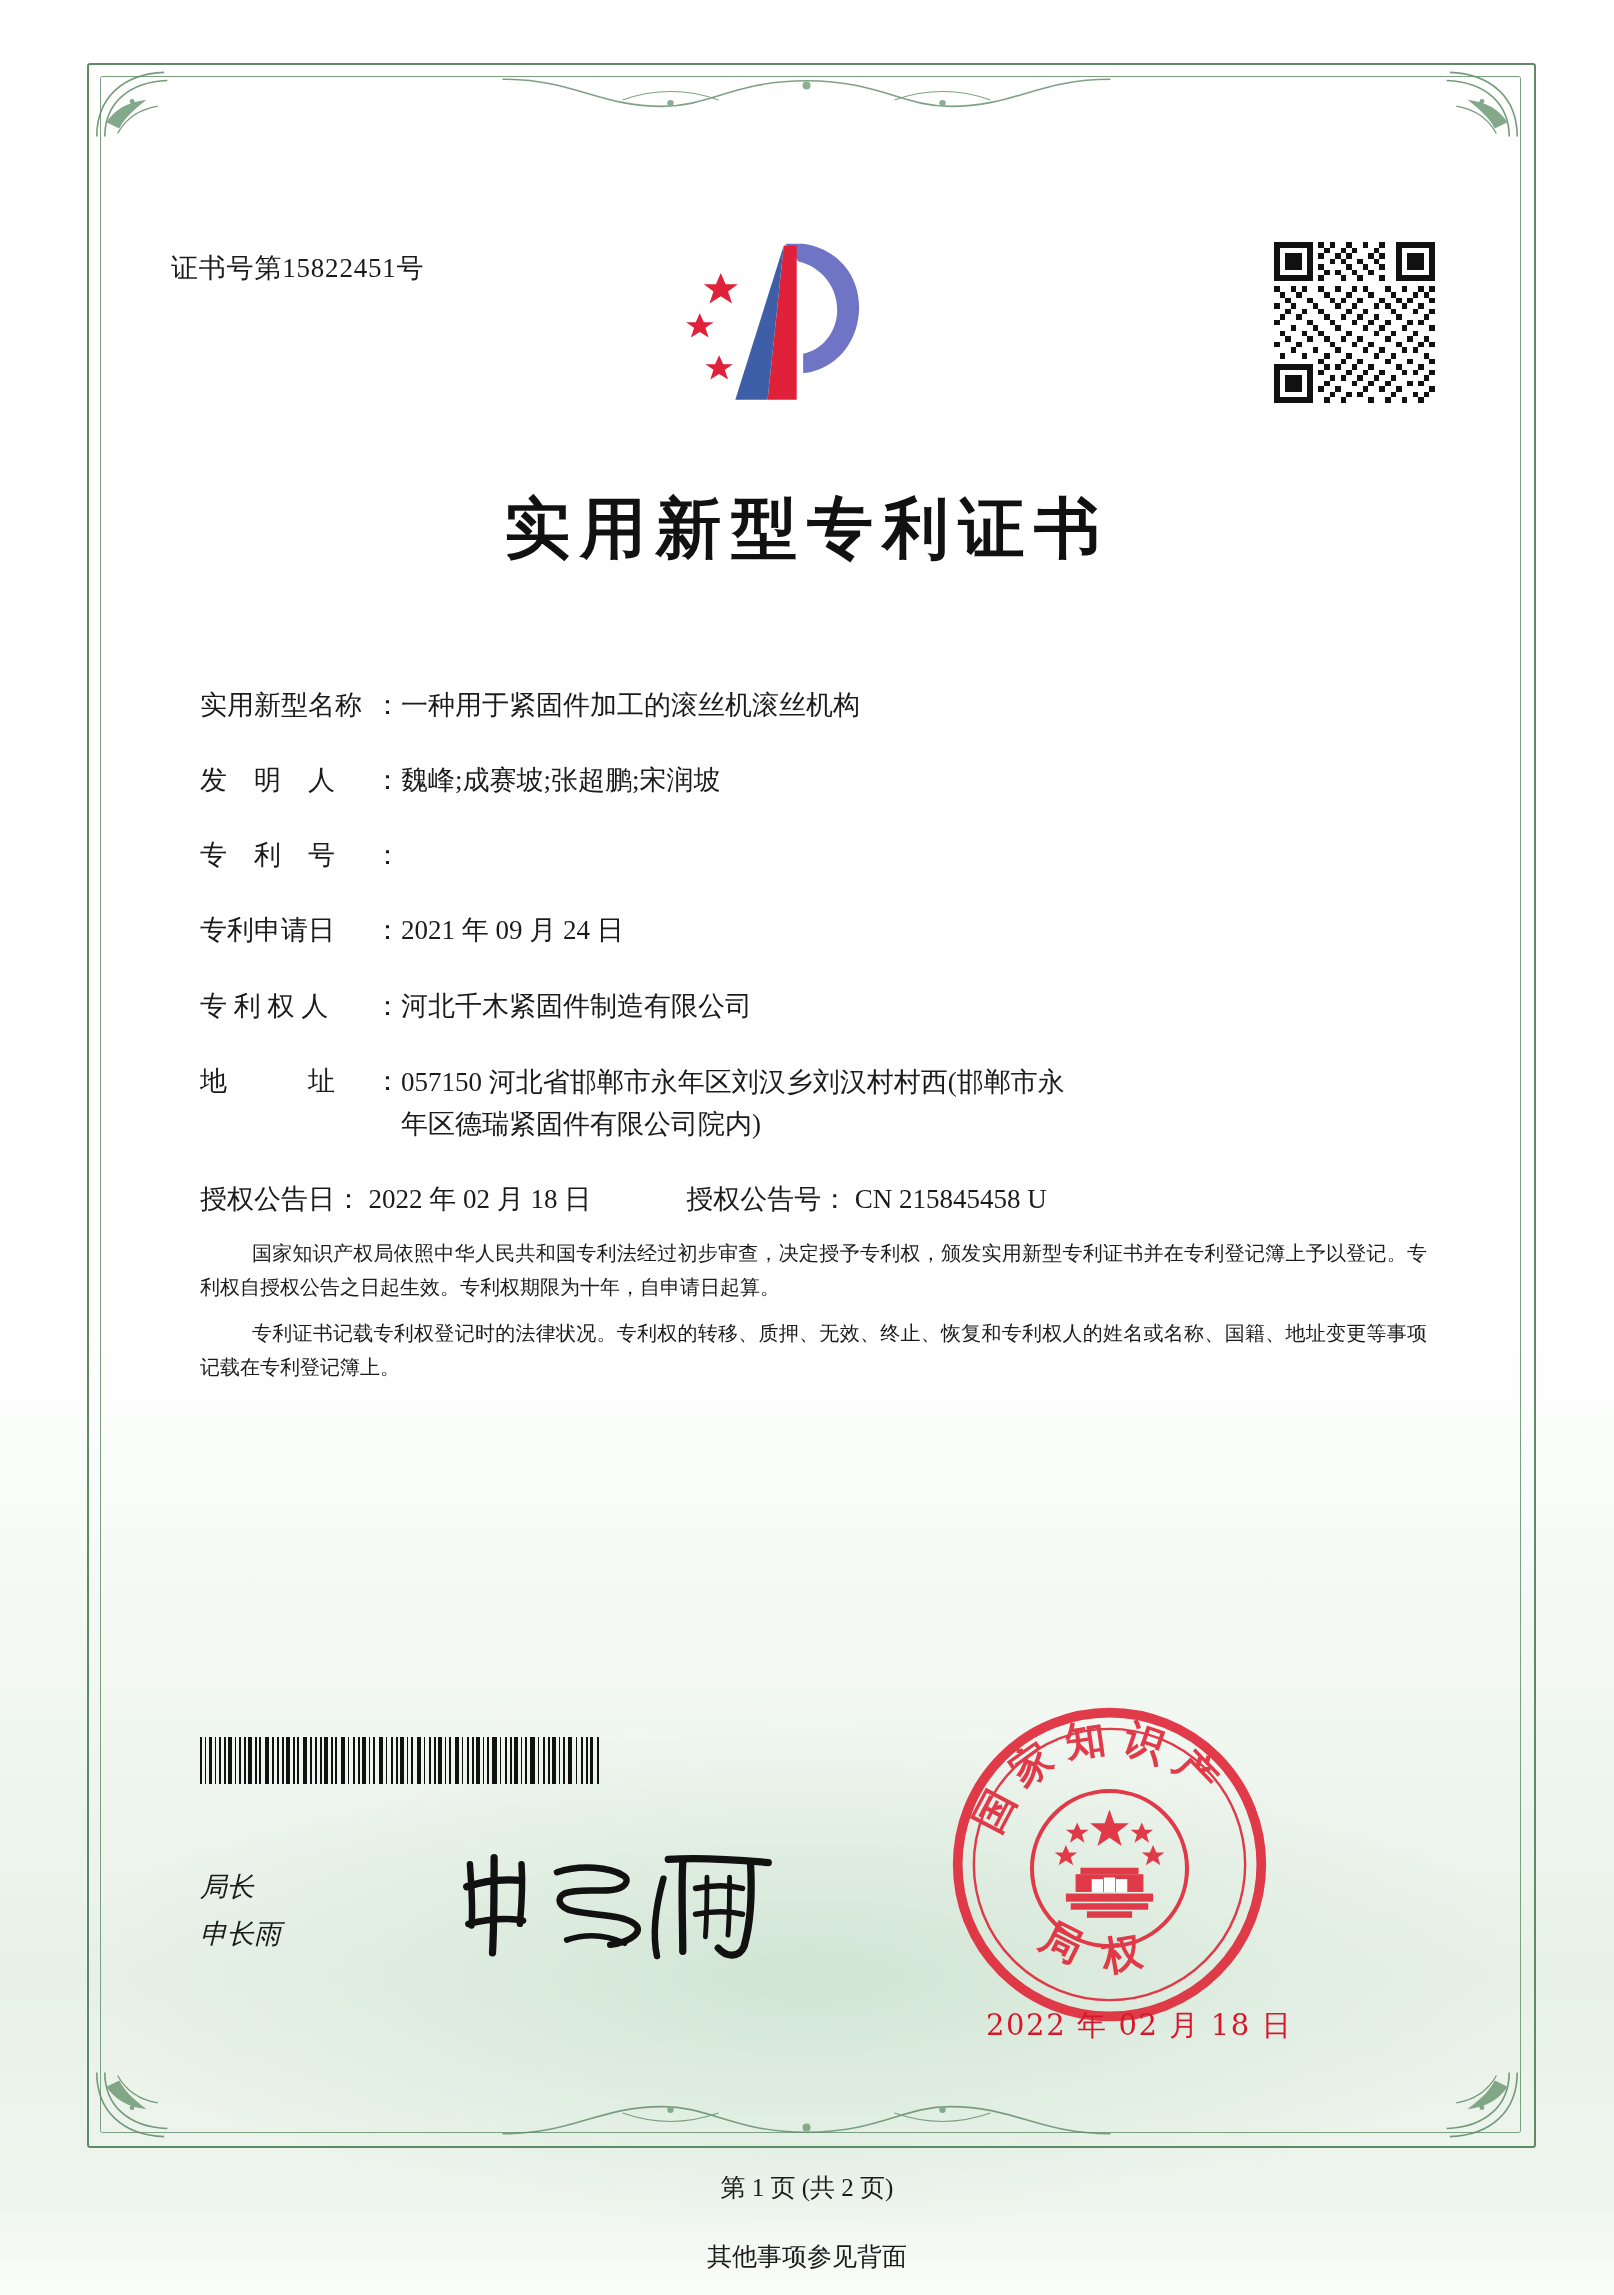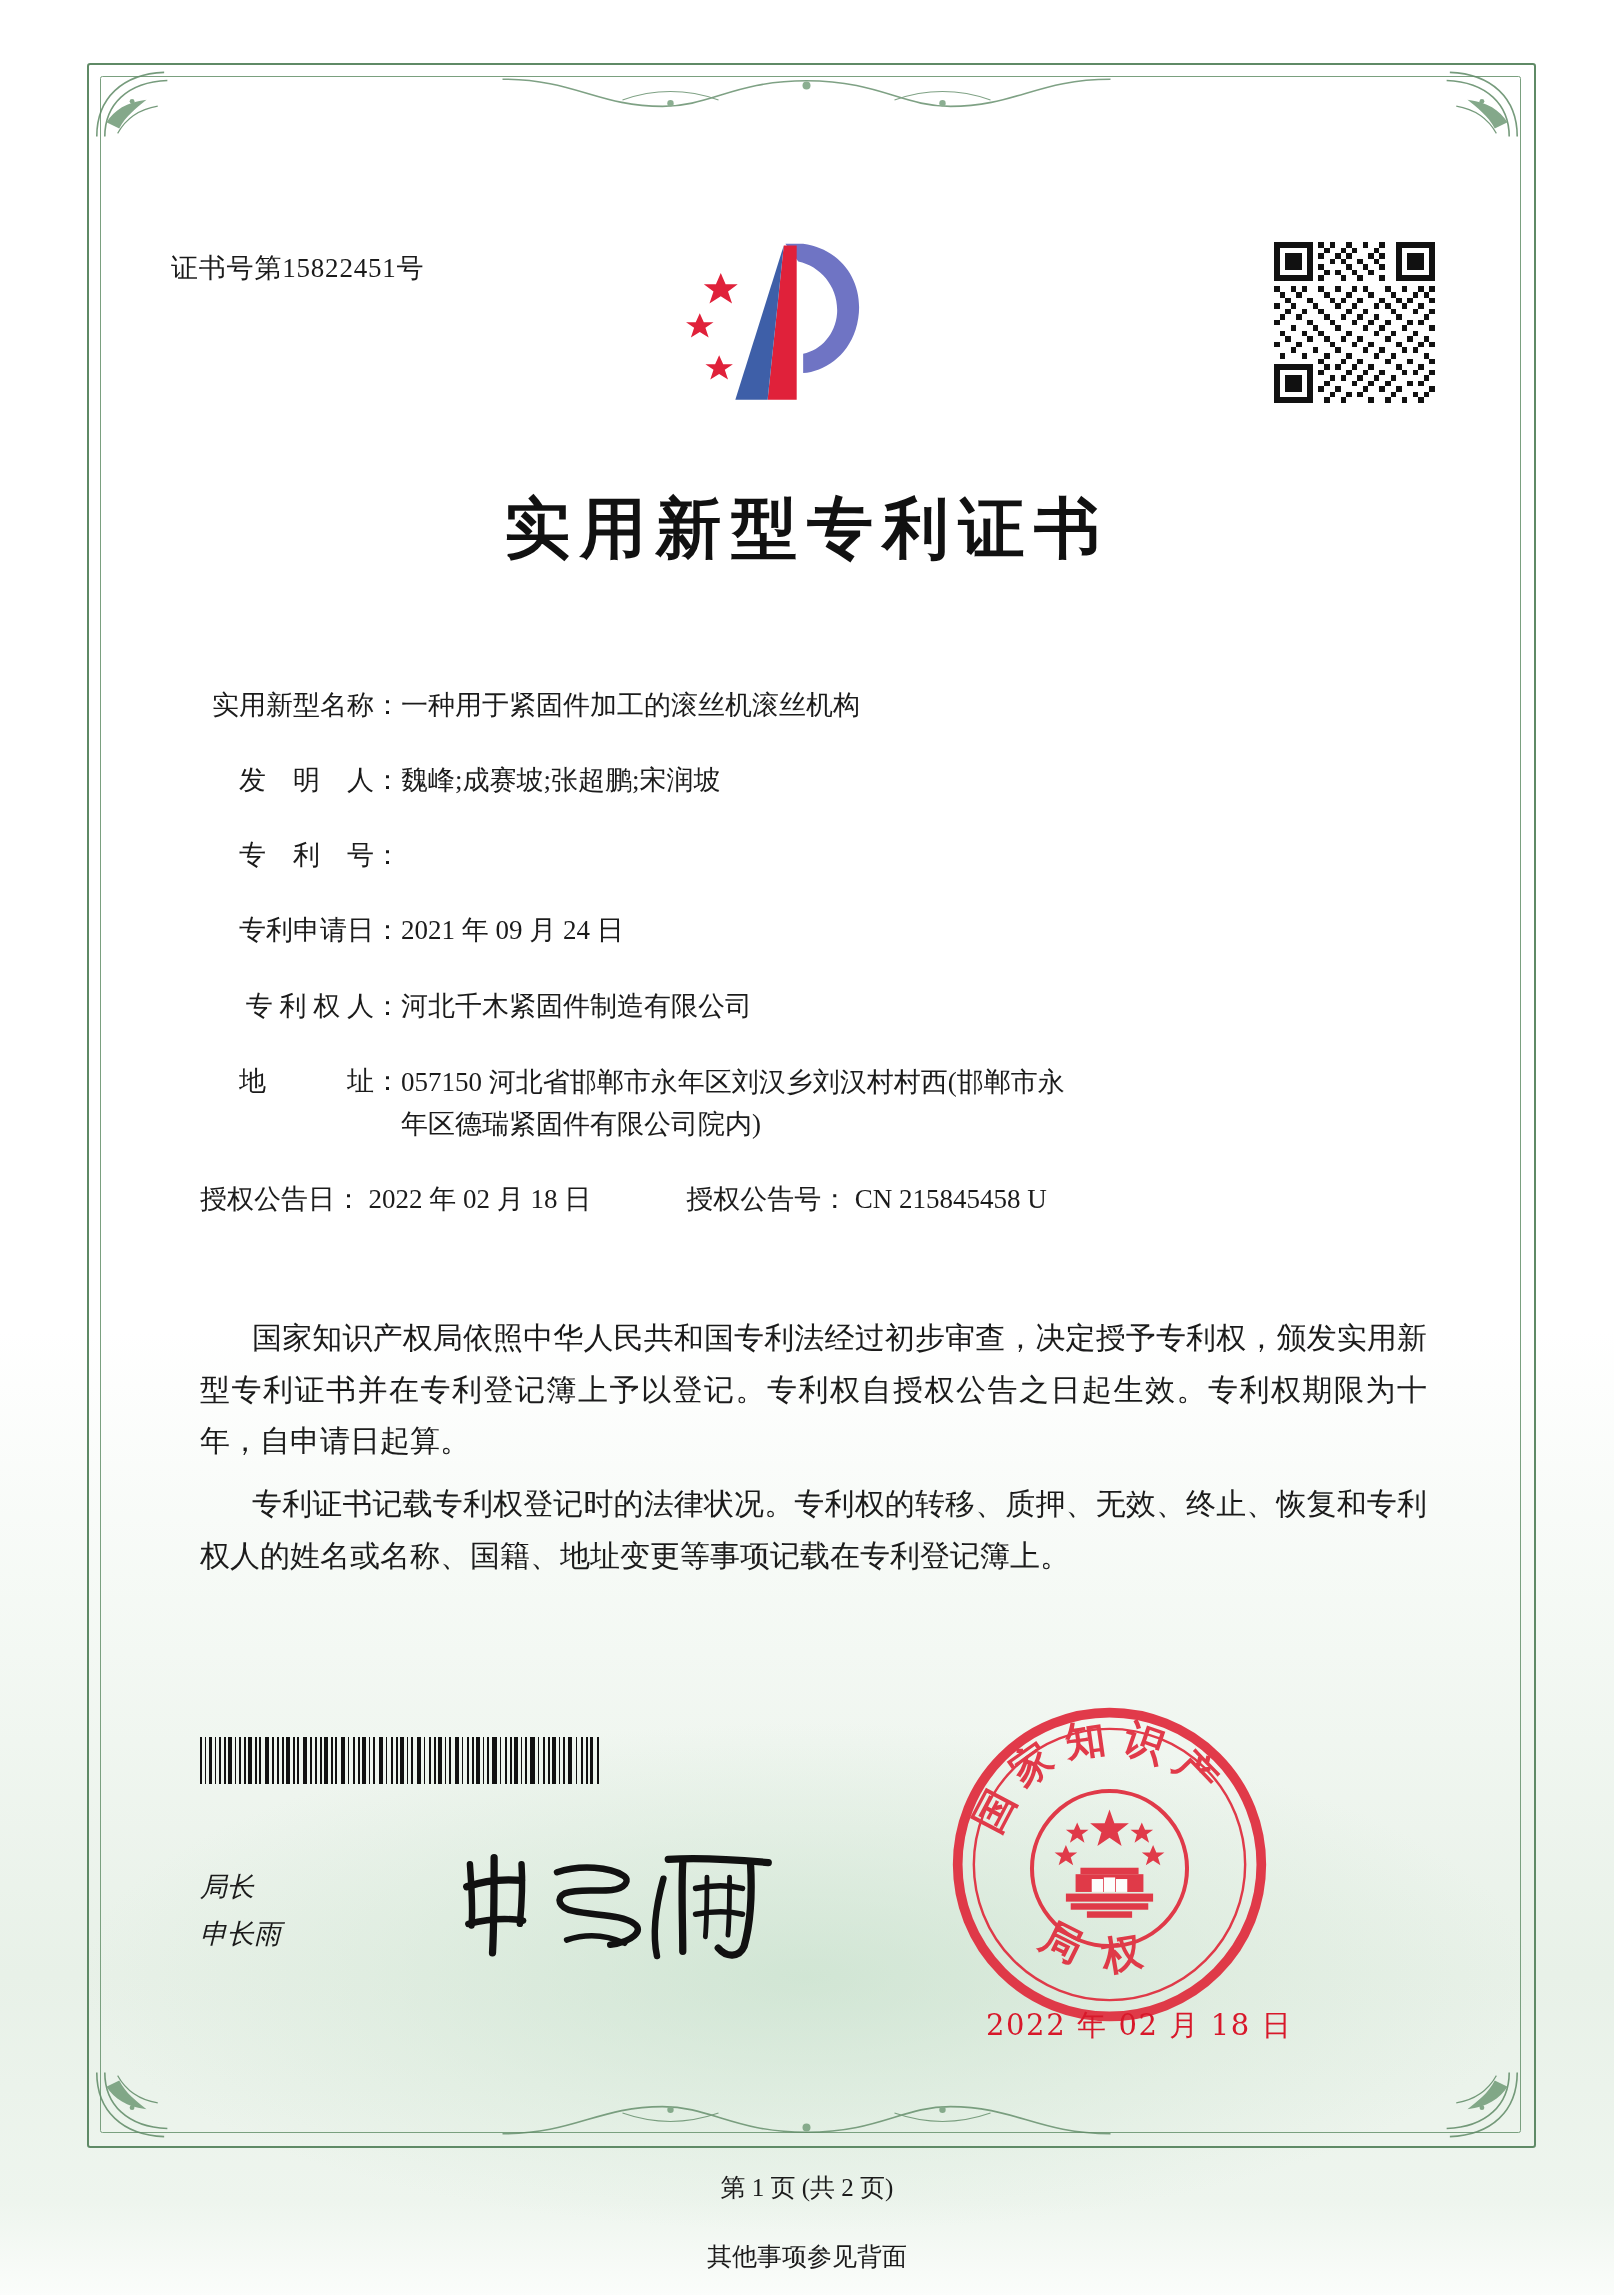--- a/index.html
+++ b/index.html
@@ -95,21 +95,20 @@
     align-items: flex-start;
     margin-bottom: 36px;
     font-size: 27px;
     color: #1b1b1b;
     line-height: 1.45;
   }
   .field-label {
     flex: 0 0 174px;
     white-space: pre;
     letter-spacing: 0px;
-    text-align: right;
   }
   .field-colon {
     flex: 0 0 18px;
   }
   .field-value {
     flex: 1 1 auto;
   }
   .field-value.two-line {
     line-height: 1.55;
   }
@@ -121,23 +120,23 @@
     margin-bottom: 32px;
     text-align: center;
   }
   .row-inline .lbl { white-space: pre; }
   .row-inline .val { margin-left: 6.5px; }
   .row-inline .gap { display: inline-block; width: 95px; }
 
   
   .paragraphs {
     position: absolute;
-    left: 200px; top: 1312px;
+    left: 200px; top: 1236px;
     width: 1227px;
-    font-size: 30px;
+    font-size: 20px;
     line-height: 1.72;
     color: #1b1b1b;
     text-align: justify;
   }
   .paragraphs p {
     margin: 0 0 11.3px 0;
     text-indent: 52px;
   }
 
   

